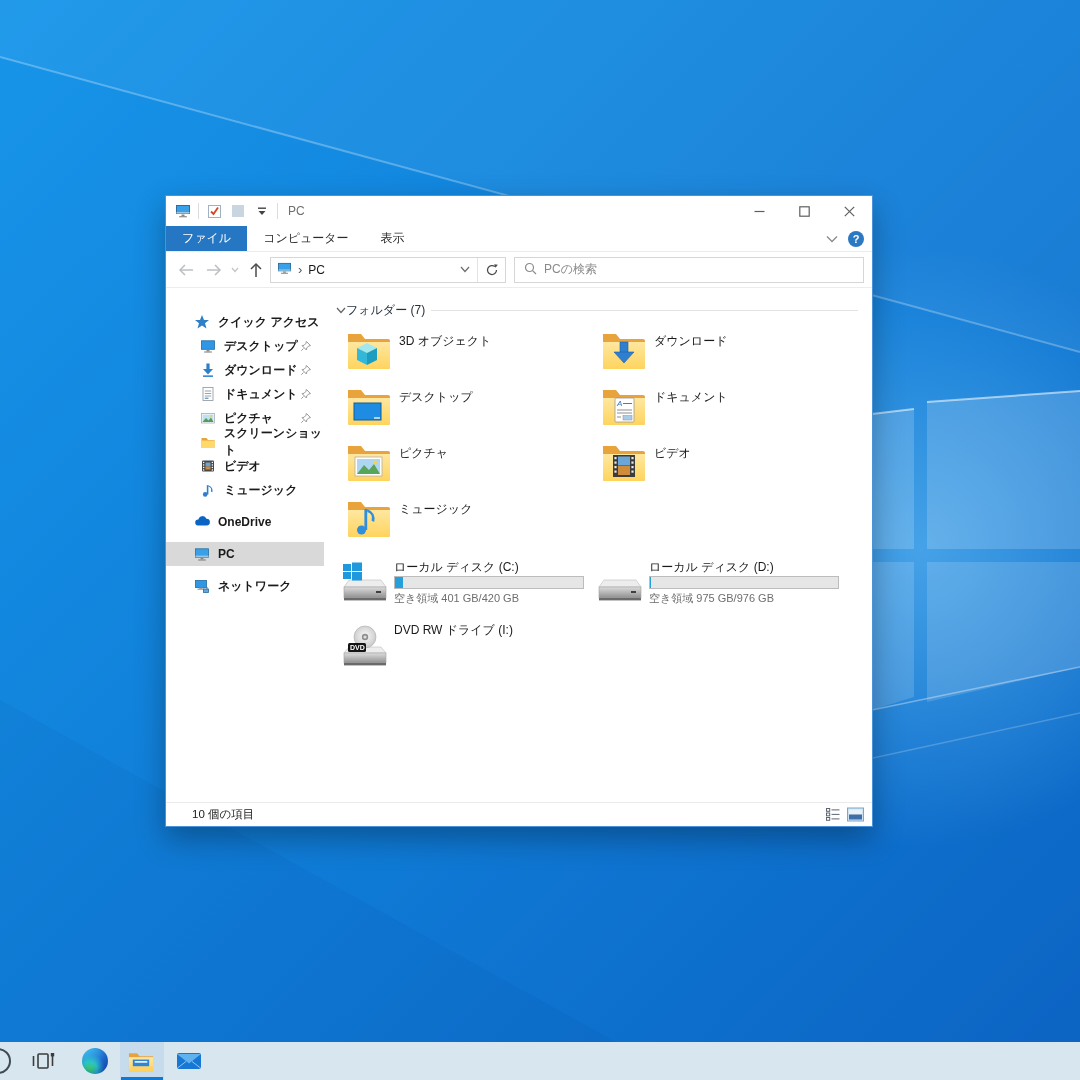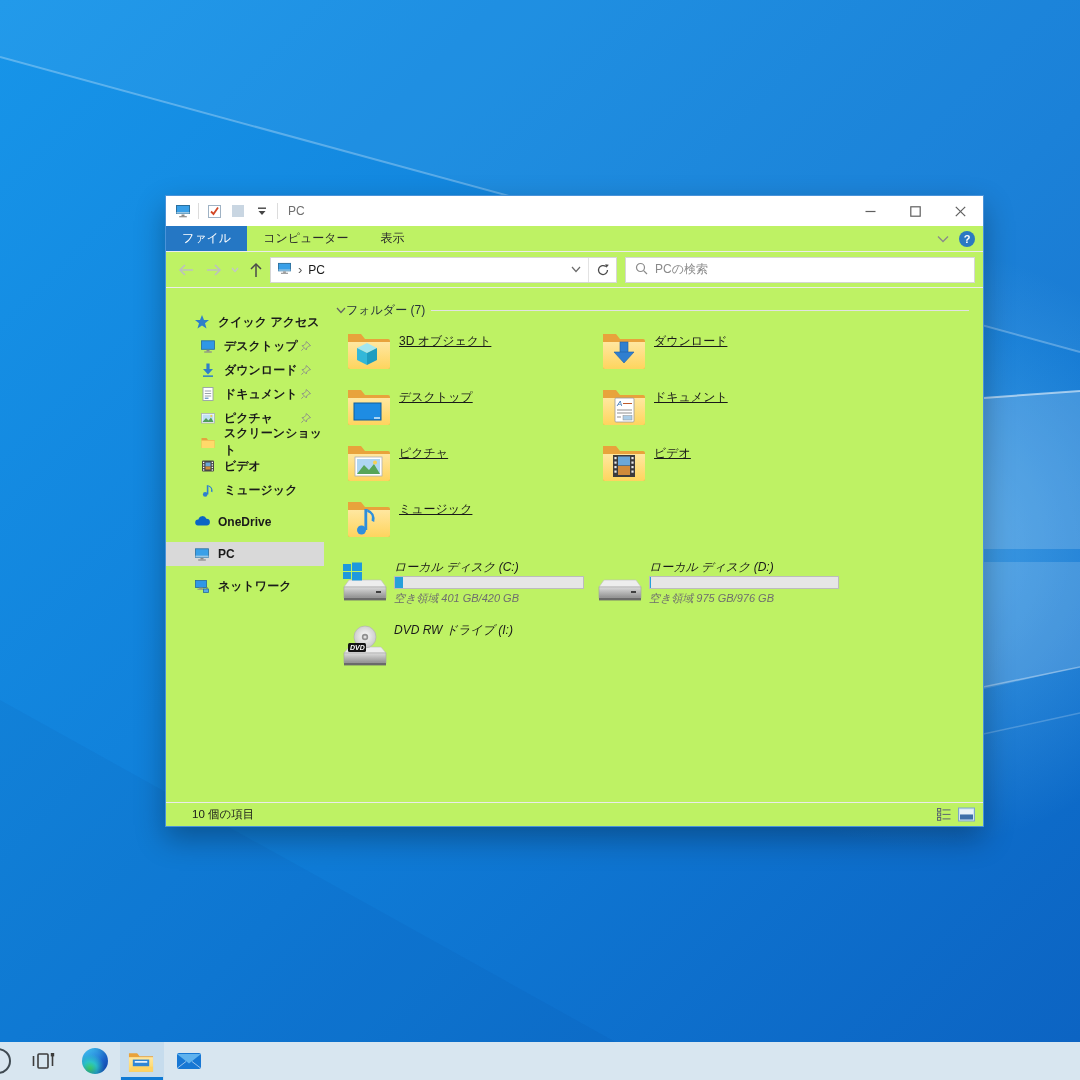--- a/index.html
+++ b/index.html
@@ -2,22 +2,22 @@
 <html><head>
 <meta charset="utf-8">
 <style>
   * { margin:0; padding:0; box-sizing:border-box; }
   html,body { width:1080px; height:1080px; overflow:hidden;
     font-family:"Liberation Sans","DejaVu Sans",sans-serif; }
   .desktop { position:relative; width:1080px; height:1080px; overflow:hidden; background:#0f7ad2; }
   .wallpaper { position:absolute; inset:0; }
 
   
-  .window { position:absolute; left:165px; top:195px; width:819px; height:632px;
-    background:#bef264; border:1px solid #4a93d9; box-shadow:0 12px 28px rgba(0,0,0,.30);
+  .window { position:absolute; left:165px; top:195px; width:708px; height:632px;
+    background:#ffffff; border:1px solid #4a93d9; box-shadow:0 12px 28px rgba(0,0,0,.30);
     display:flex; flex-direction:column; font-size:12px; color:#1a1a1a; }
 
   .titlebar { height:30px; display:flex; align-items:center; background:#fff; padding-left:8px; flex:0 0 auto; }
   .qat { display:flex; align-items:center; gap:6px; }
   .qat .sep { width:1px; height:16px; background:#dcdcdc; }
   .qat-ic { display:flex; align-items:center; justify-content:center; width:18px; height:18px; }
   .win-title { color:#6f6f6f; margin-left:4px; }
   .controls { margin-left:auto; display:flex; height:30px; }
   .ctrl { width:45px; height:30px; display:flex; align-items:center; justify-content:center; }
 
@@ -43,24 +43,24 @@
   .side-item { height:24px; display:flex; align-items:center; gap:8px; padding-left:28px; position:relative; }
   .side-item.child { padding-left:34px; }
   .side-item.grp { margin-top:8px; }
   .side-item.selected { background:#d9d9d9; }
   .side-item .pin { position:absolute; right:12px; top:6px; }
   .side-ic { width:16px; height:16px; flex:0 0 auto; }
 
   .content { flex:1 1 auto; padding:14px 10px 0 12px; overflow:hidden; }
   .section-header { display:flex; align-items:center; height:16px; color:#26303b; }
   .section-header .rule { flex:1; height:1px; background:#e2e2e2; margin-left:6px; margin-right:4px; }
-  .folder-grid { display:grid; grid-template-columns:255px 255px; margin:9px 0 4px 10px;text-decoration:underline; }
+  .folder-grid { display:grid; grid-template-columns:255px 255px; margin:9px 0 4px 10px; }
   .folder-tile { height:56px; display:flex; align-items:flex-start; gap:9px; padding-top:2px; }
   .folder-tile .flabel { margin-top:4px; }
-  .drive-grid { display:grid; grid-template-columns:255px 255px; margin:9px 0 0 5px;font-style:italic; }
+  .drive-grid { display:grid; grid-template-columns:255px 255px; margin:9px 0 0 5px; }
   .drive-tile { height:63px; display:flex; align-items:flex-start; gap:5px; }
   .drive-info { display:flex; flex-direction:column; gap:2px; padding-top:1px; }
   .drive-name { line-height:13px; }
   .cap-bar { width:190px; height:13px; border:1px solid #bcbcbc; background:#e6e6e6; }
   .cap-fill { height:100%; background:#26a0da; }
   .drive-free { font-size:11px; color:#6e6e6e; }
 
   .statusbar { height:24px; border-top:1px solid #ebebeb; display:flex; align-items:center; padding:0 8px 0 26px; font-size:11.5px; flex:0 0 auto; }
   .view-icons { margin-left:auto; display:flex; gap:6px; }
 

